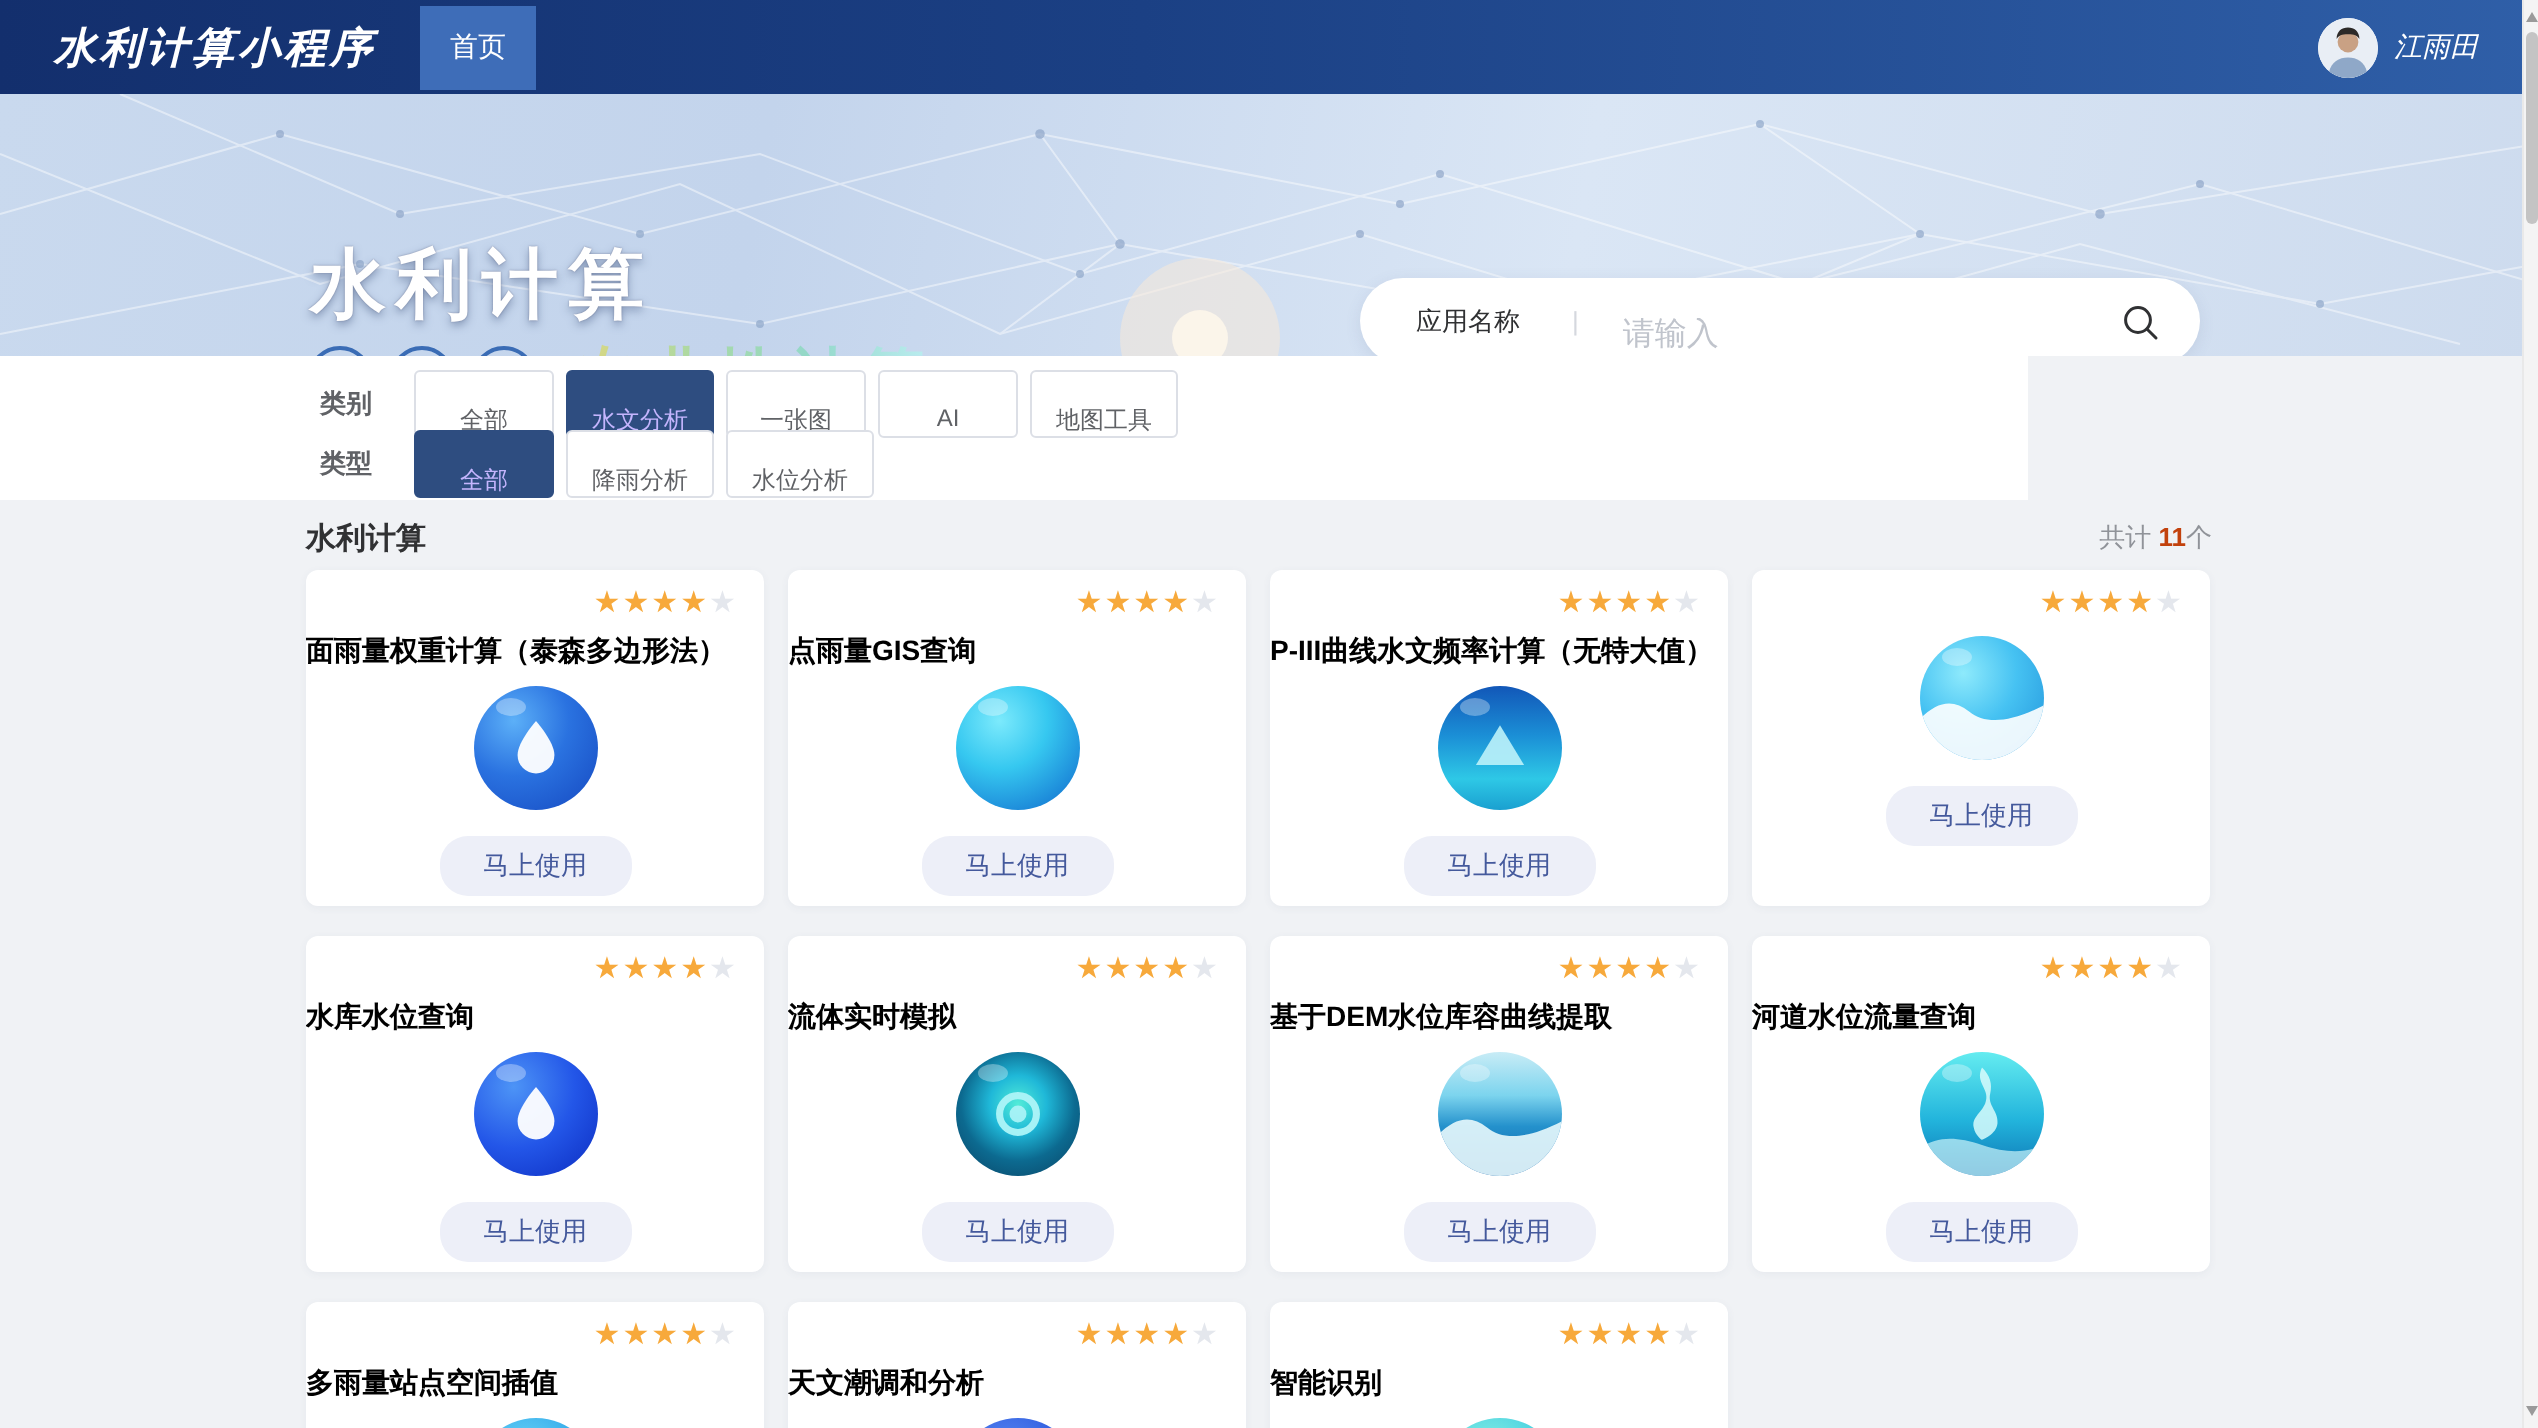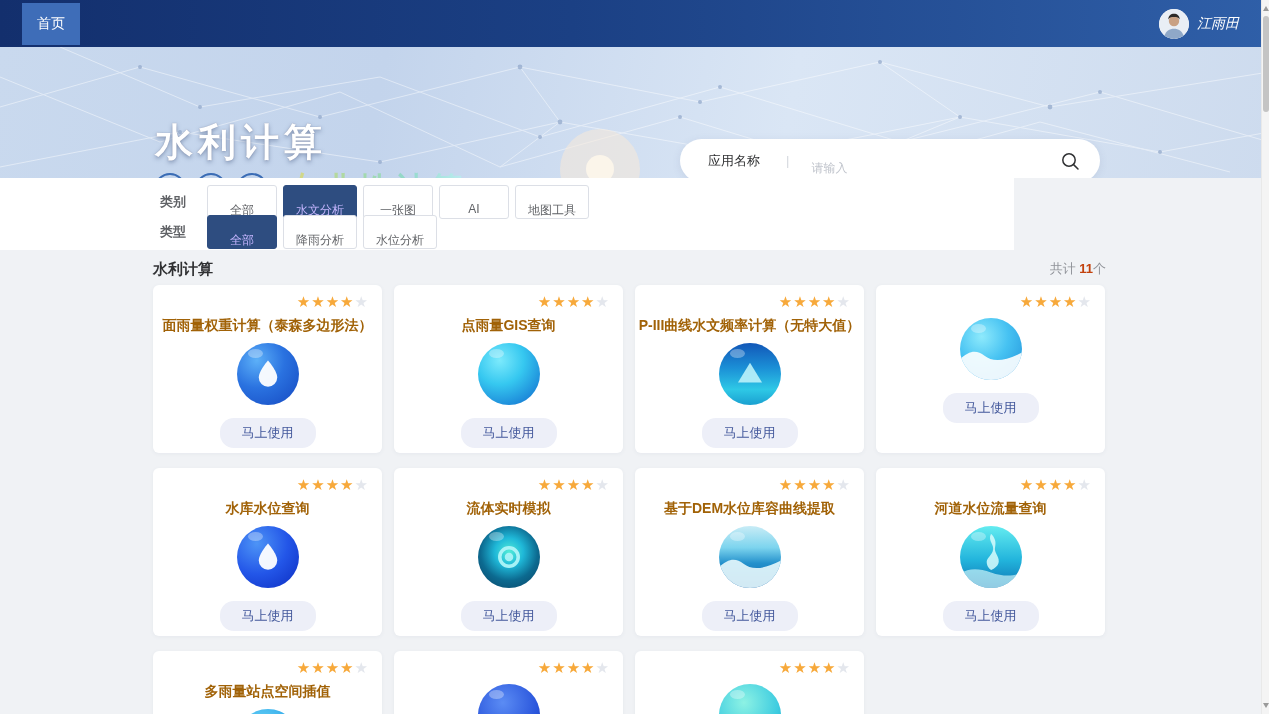--- a/index.html
+++ b/index.html
@@ -32,21 +32,21 @@
   .smiley { width:34px; height:34px; margin-right:7px; }
   .smiley svg { width:100%; height:100%; }
   .hero-subtitle { font-size:30px; font-weight:800; letter-spacing:6px; margin-left:12px;
     background:linear-gradient(90deg,#dcd780 0%,#a9d9a6 35%,#93d8c9 65%,#bdeef2 100%);
     -webkit-background-clip:text; background-clip:text; color:transparent; white-space:nowrap; }
   .search-pill { position:absolute; left:680px; top:92px; width:420px; height:43px;
     background:#fff; border-radius:22px; display:flex; align-items:center;
     padding:0 20px 0 28px; box-shadow:0 2px 8px rgba(80,100,140,.12); }
   .search-label { font-size:13px; color:#303133; white-space:nowrap; }
   .search-divider { color:#d5d8de; margin:0 22px 0 26px; font-size:13px; }
-  .search-input { border:none; outline:none; flex:1; font-size:12px; color:#ec4899;
+  .search-input { border:none; outline:none; flex:1; font-size:16px; color:#ec4899;
     font-family:inherit; background:transparent;margin-top:15px; }
   .search-input::placeholder { color:#c0c4cc; }
   .search-icon { width:20px; height:20px; cursor:pointer; flex-shrink:0; }
 
   
   .filter-section { position:absolute; top:178px; left:0; width:1014px; height:72px; background:#fff; }
   .filter-row { position:relative; display:flex; align-items:center; height:25px; margin:11px 0 0 160px; }
   .filter-row + .filter-row { margin-top:5px; }
   .filter-label { width:47px; font-size:13px; color:#606266; font-weight:700; flex-shrink:0; }
   .filter-btn { min-width:70px; height:25px; margin-right:6px; padding:16px 12px;
@@ -63,22 +63,22 @@
   .section-count b { color:#c2410c; font-weight:700; }
 
   .grid { position:absolute; top:35px; left:153px; width:953px;
     display:flex; flex-wrap:wrap; gap:15px 12px; }
   .card { width:229px; height:168px; background:#fff; border-radius:6px;
     box-shadow:0 1px 4px rgba(60,80,120,.06); padding-top:9px; cursor:pointer; }
   .stars { height:16px; text-align:right; padding-right:13px; font-size:15px;
     line-height:16px; letter-spacing:1px; user-select:none; }
   .star { color:#e4e7ed; }
   .star.filled { color:#f7a93b; }
-  .card-title { margin-top:7px; text-align:center; font-size:14px; font-weight:700;
-    color:#a16207; white-space:nowrap; overflow:hidden; }
+  .card-title { margin-top:7px; text-align:left; font-size:14px; font-weight:700;
+    color:#000000; white-space:nowrap; overflow:hidden; }
   .app-icon { width:62px; height:62px; border-radius:50%; margin:8px auto 0;
     position:relative; overflow:hidden; display:flex; align-items:center; justify-content:center; }
   .app-icon::after { content:''; position:absolute; top:6px; left:11px; width:15px; height:9px;
     border-radius:50%; background:rgba(255,255,255,.32); }
   .glyph { width:34px; height:34px; position:relative; }
   .glyph-full { position:absolute; inset:0; width:100%; height:100%; }
   .use-btn { display:block; margin:13px auto 0; background:#edeff8; color:#44599c;
     border:none; border-radius:14px; font-size:13px; padding:6px 22px; cursor:pointer;
     font-family:inherit; }
 
@@ -118,20 +118,21 @@
     <symbol id="g-smiley" viewBox="0 0 34 34">
       <circle cx="17" cy="17" r="15" fill="none" stroke="currentColor" stroke-width="2"></circle>
       <circle cx="11.5" cy="14" r="2" fill="currentColor"></circle>
       <circle cx="22.5" cy="14" r="2" fill="currentColor"></circle>
       <path d="M10.5 21.5q6.5 5.5 13 0" fill="none" stroke="currentColor" stroke-width="2" stroke-linecap="round"></path>
     </symbol>
   </defs>
 </svg>
 
 <div class="navbar">
+  <div class="brand">水利计算小程序</div>
   <div class="nav-tab active">
     <span>首页</span>
   </div>
   <div class="nav-user">
     <span class="avatar">
       <svg viewBox="0 0 30 30" width="30" height="30">
         <circle cx="15" cy="15" r="15" fill="#e9eef5"></circle>
         <circle cx="15" cy="12" r="5.2" fill="#c9a184"></circle>
         <path d="M9.3 10.5c0-4 2.6-5.8 5.7-5.8s5.7 1.8 5.7 5.8c-1.2-1.8-2.4-2.4-5.7-2.4s-4.5.6-5.7 2.4Z" fill="#2d2a28"></path>
         <path d="M5.5 27c1.2-5 5-7.2 9.5-7.2s8.3 2.2 9.5 7.2a15 15 0 0 1-19 0Z" fill="#8fa8c8"></path>
@@ -317,26 +318,28 @@
 
   <div class="card">
     <div class="stars"><span class="star filled">★</span><span class="star filled">★</span><span class="star filled">★</span><span class="star filled">★</span><span class="star">★</span></div>
     <div class="card-title">多雨量站点空间插值</div>
     <div class="app-icon" style="background: radial-gradient(circle at 40% 30%, rgb(111, 216, 248) 0%, rgb(43, 164, 232) 60%, rgb(22, 112, 200) 100%);"></div>
 
   </div>
 
   <div class="card">
     <div class="stars"><span class="star filled">★</span><span class="star filled">★</span><span class="star filled">★</span><span class="star filled">★</span><span class="star">★</span></div>
+    <div class="card-title">天文潮调和分析</div>
     <div class="app-icon" style="background: radial-gradient(circle at 40% 30%, rgb(91, 140, 244) 0%, rgb(42, 86, 220) 60%, rgb(22, 52, 176) 100%);"></div>
 
   </div>
 
   <div class="card">
     <div class="stars"><span class="star filled">★</span><span class="star filled">★</span><span class="star filled">★</span><span class="star filled">★</span><span class="star">★</span></div>
+    <div class="card-title">智能识别</div>
     <div class="app-icon" style="background: radial-gradient(circle at 40% 30%, rgb(141, 242, 228) 0%, rgb(62, 204, 224) 60%, rgb(27, 160, 204) 100%);"></div>
 
   </div>
 </div>
 </div>
 
 <div class="scrollbar">
   <div class="sb-arrow up"></div>
   <div class="sb-thumb"></div>
   <div class="sb-arrow down"></div>

